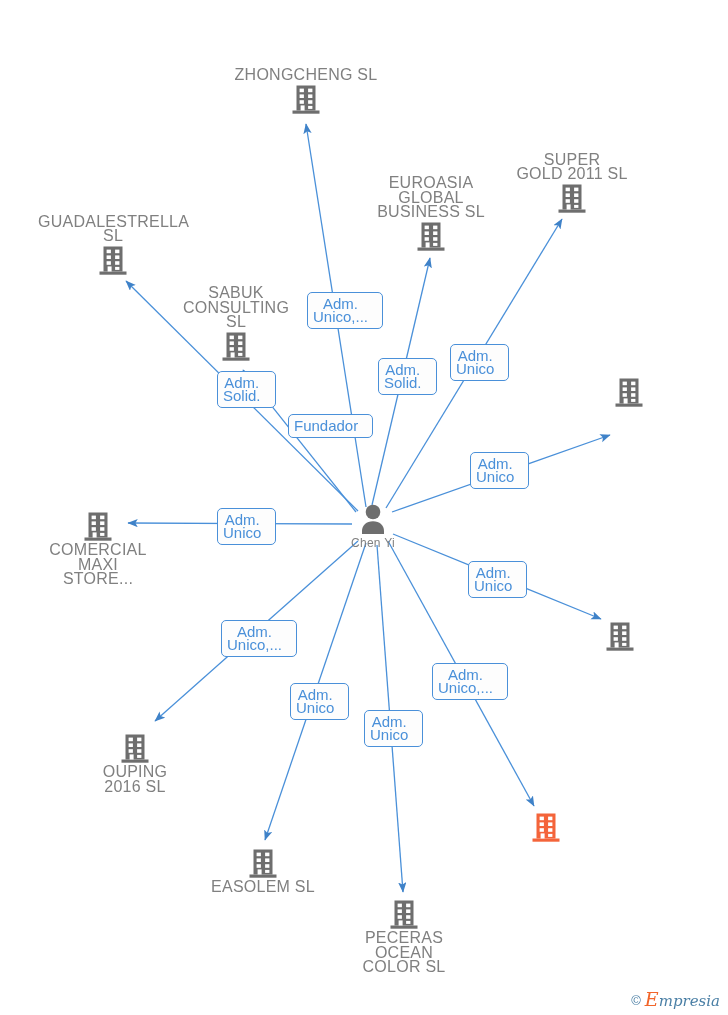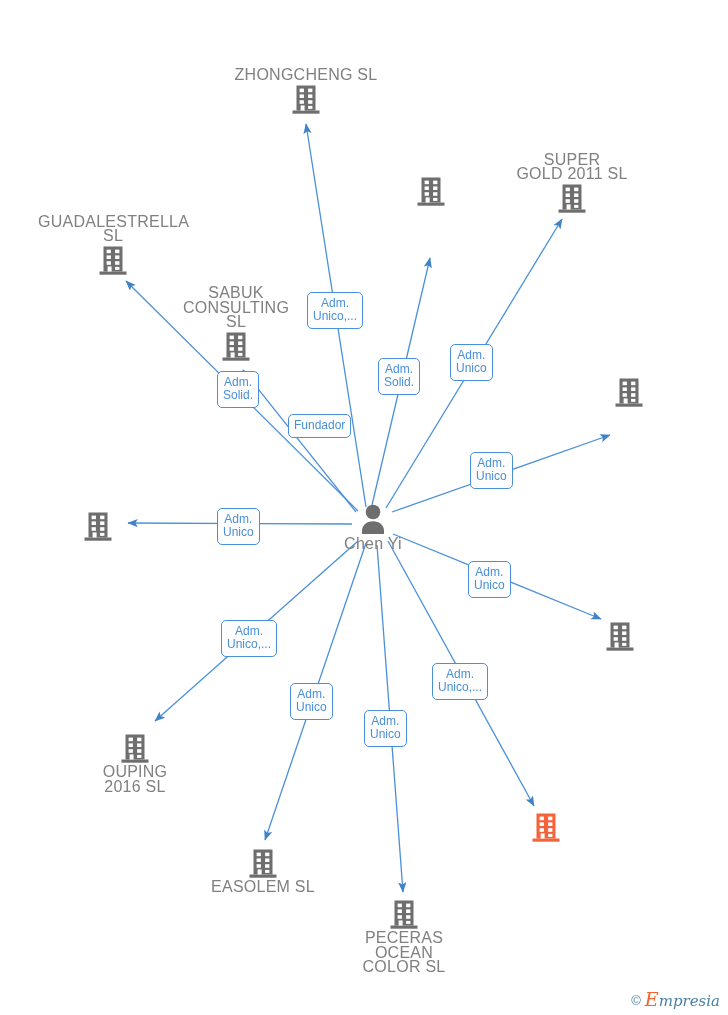--- a/index.html
+++ b/index.html
@@ -44,35 +44,35 @@
     letter-spacing: 0.25px;
     white-space: pre-line;
     margin-top: 1px;
   }
   .node-label.above {
     margin-top: 0;
     margin-bottom: 1px;
   }
   .person-label {
     color: #808080;
-    font-size: 16px;
+    font-size: 12px;
     line-height: 15px;
   }
   .edge-label {
     position: absolute;
     z-index: 5;
     box-sizing: border-box;
     background: #fdfdfd;
     border: 1px solid #4a90d9;
     border-radius: 5px;
     color: #4a90d9;
-    font-size: 12px;
+    font-size: 15px;
     line-height: 13px;
     text-align: center;
-    padding: 4px 5px 5px 5px;
+    padding: 4px 14px 5px 5px;
     white-space: pre-line;
   }
   #watermark {
     position: absolute;
     right: 8px;
     bottom: 6px;
     z-index: 8;
     display: flex;
     align-items: center;
     gap: 4px;
@@ -141,20 +141,23 @@
             <rect x="17.1" y="4.6" width="4.3" height="3.6" fill="#ffffff"></rect>
             <rect x="8.6" y="10.4" width="4.3" height="3.6" fill="#ffffff"></rect>
             <rect x="17.1" y="10.4" width="4.3" height="3.6" fill="#ffffff"></rect>
             <rect x="8.6" y="16.2" width="4.3" height="3.6" fill="#ffffff"></rect>
             <rect x="17.1" y="16.2" width="4.3" height="3.6" fill="#ffffff"></rect>
             <rect x="9.6" y="21.4" width="4.0" height="5.1" fill="#ffffff"></rect>
             <rect x="17.1" y="21.9" width="4.3" height="3.0" fill="#ffffff"></rect>
           </svg></span>
       </div>
       <div class="node" style="left: 431px; top: 176.2px;">
+        <span class="node-label above">EUROASIA
+GLOBAL
+BUSINESS SL</span>
         <span class="node-icon"><svg width="30" height="31" viewBox="0 0 30 31" xmlns="http://www.w3.org/2000/svg">
             <rect x="5.5" y="1.5" width="19" height="25" fill="#6E6E6E"></rect>
             <rect x="1.5" y="26.5" width="27" height="3.2" fill="#6E6E6E"></rect>
             <rect x="8.6" y="4.6" width="4.3" height="3.6" fill="#ffffff"></rect>
             <rect x="17.1" y="4.6" width="4.3" height="3.6" fill="#ffffff"></rect>
             <rect x="8.6" y="10.4" width="4.3" height="3.6" fill="#ffffff"></rect>
             <rect x="17.1" y="10.4" width="4.3" height="3.6" fill="#ffffff"></rect>
             <rect x="8.6" y="16.2" width="4.3" height="3.6" fill="#ffffff"></rect>
             <rect x="17.1" y="16.2" width="4.3" height="3.6" fill="#ffffff"></rect>
             <rect x="9.6" y="21.4" width="4.0" height="5.1" fill="#ffffff"></rect>
@@ -230,20 +233,23 @@
             <rect x="1.5" y="26.5" width="27" height="3.2" fill="#6E6E6E"></rect>
             <rect x="8.6" y="4.6" width="4.3" height="3.6" fill="#ffffff"></rect>
             <rect x="17.1" y="4.6" width="4.3" height="3.6" fill="#ffffff"></rect>
             <rect x="8.6" y="10.4" width="4.3" height="3.6" fill="#ffffff"></rect>
             <rect x="17.1" y="10.4" width="4.3" height="3.6" fill="#ffffff"></rect>
             <rect x="8.6" y="16.2" width="4.3" height="3.6" fill="#ffffff"></rect>
             <rect x="17.1" y="16.2" width="4.3" height="3.6" fill="#ffffff"></rect>
             <rect x="9.6" y="21.4" width="4.0" height="5.1" fill="#ffffff"></rect>
             <rect x="17.1" y="21.9" width="4.3" height="3.0" fill="#ffffff"></rect>
           </svg></span>
+        <span class="node-label">COMERCIAL
+MAXI
+STORE...</span>
       </div>
       <div class="node" style="left: 620px; top: 621px;">
         <span class="node-icon"><svg width="30" height="31" viewBox="0 0 30 31" xmlns="http://www.w3.org/2000/svg">
             <rect x="5.5" y="1.5" width="19" height="25" fill="#6E6E6E"></rect>
             <rect x="1.5" y="26.5" width="27" height="3.2" fill="#6E6E6E"></rect>
             <rect x="8.6" y="4.6" width="4.3" height="3.6" fill="#ffffff"></rect>
             <rect x="17.1" y="4.6" width="4.3" height="3.6" fill="#ffffff"></rect>
             <rect x="8.6" y="10.4" width="4.3" height="3.6" fill="#ffffff"></rect>
             <rect x="17.1" y="10.4" width="4.3" height="3.6" fill="#ffffff"></rect>
             <rect x="8.6" y="16.2" width="4.3" height="3.6" fill="#ffffff"></rect>

